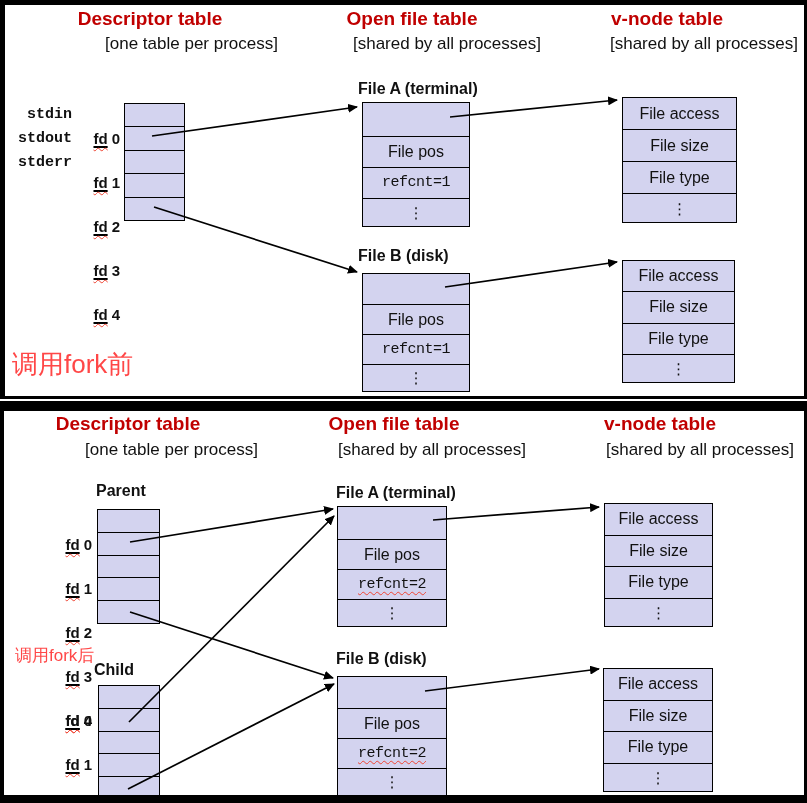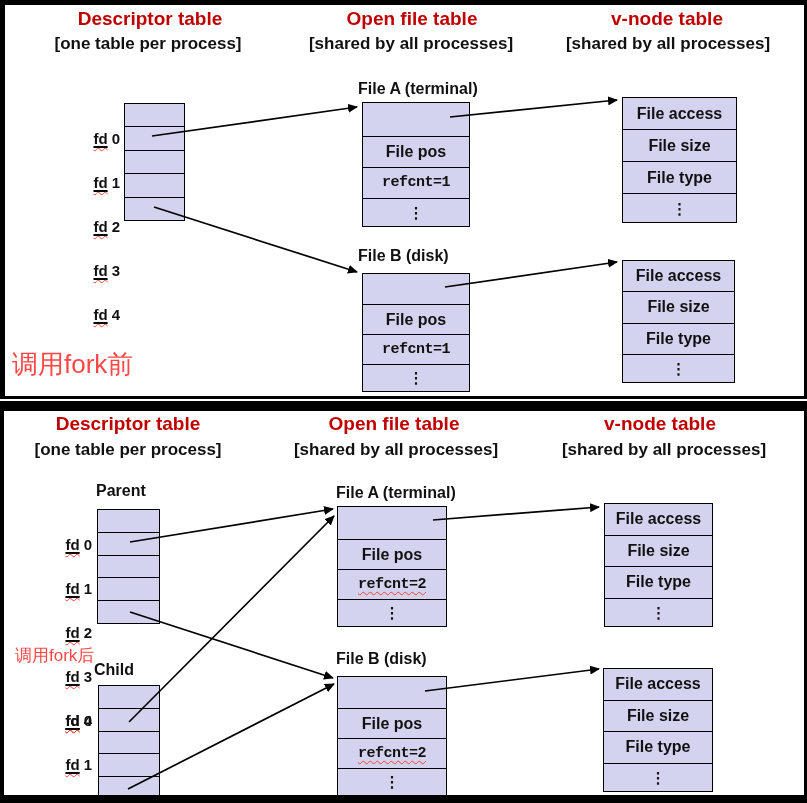--- a/index.html
+++ b/index.html
@@ -7,26 +7,26 @@
           font-family:"Liberation Sans",sans-serif;}
   
   .frame{position:absolute;box-sizing:border-box;z-index:10;pointer-events:none;}
   .frame-top{left:0;top:0;width:807px;height:399px;border-left:5px solid #000;border-top:5px solid #000;
              border-right:3px solid #000;border-bottom:3px solid #000;}
   .divider{position:absolute;left:0;top:401px;width:807px;height:10px;background:#000;z-index:10;}
   .frame-bottom{left:0;top:411px;width:807px;height:384px;border-left:4px solid #000;border-right:3px solid #000;}
   .bottom-bar{position:absolute;left:0;top:795px;width:807px;height:8px;background:#000;z-index:10;}
   
   .hdr{position:absolute;font-size:19px;font-weight:bold;color:var(--red,#c00000);text-align:center;z-index:3;}
-  .sub{position:absolute;font-size:17px;font-weight:bold;color:#111;text-align:center;z-index:3;}
+  .sub{position:absolute;font-size:17px;font-weight:normal;color:#111;text-align:right;z-index:3;}
   
   .tbl{position:absolute;display:flex;flex-direction:column;background:var(--cell,#d3d3ef);
        border:1.6px solid #000;box-sizing:border-box;z-index:2;}
   .cell{flex:1 1 auto;border-top:1.6px solid #000;display:flex;align-items:center;justify-content:center;
-        font-size:16px;font-weight:bold;color:#111;box-sizing:border-box;}
+        font-size:16px;font-weight:normal;color:#111;box-sizing:border-box;}
   .cell:first-child{border-top:none;}
   .cell.r0{flex:0 0 auto;}
   .cell.mono{font-family:"Liberation Mono",monospace;font-size:15px;letter-spacing:-0.5px;}
   .cell.dots{font-size:15px;line-height:1;}
   
   .col-labels{position:absolute;display:flex;flex-direction:column;z-index:3;}
   .col-labels .row{flex:1;display:flex;align-items:center;justify-content:flex-end;}
   .std{font-family:"Liberation Mono",monospace;font-size:15px;font-weight:bold;color:#111;}
   .fd{font-size:15px;font-weight:bold;color:#111;white-space:nowrap;margin-top:27px;}
   .u-blk{text-decoration:underline solid #000;text-decoration-thickness:1.5px;text-underline-offset:2px;}
@@ -43,20 +43,31 @@
 
 <div class="canvas">
 
   <div class="hdr" style="left:20px;top:8px;width:260px;">Descriptor table</div>
   <div class="hdr" style="left:282px;top:8px;width:260px;">Open file table</div>
   <div class="hdr" style="left:537px;top:8px;width:260px;">v-node table</div>
   <div class="sub" style="left:18px;top:34px;width:260px;">[one table per process]</div>
   <div class="sub" style="left:281px;top:34px;width:260px;">[shared by all processes]</div>
   <div class="sub" style="left:538px;top:34px;width:260px;">[shared by all processes]</div>
 
+  <div class="col-labels" style="left:4px;top:103px;width:68px;height:71px;">
+    <div class="row">
+        <span class="std">stdin</span>
+      </div>
+    <div class="row">
+        <span class="std">stdout</span>
+      </div>
+    <div class="row">
+        <span class="std">stderr</span>
+      </div>
+  </div>
 
   <div class="col-labels" style="left:78px;top:103px;width:42px;height:118px;">
     <div class="row">
         <span class="fd"><span class="u-blk"><span class="sq">fd</span></span><span class="num">0</span></span>
       </div>
     <div class="row">
         <span class="fd"><span class="u-blk"><span class="sq">fd</span></span><span class="num">1</span></span>
       </div>
     <div class="row">
         <span class="fd"><span class="u-blk"><span class="sq">fd</span></span><span class="num">2</span></span>

